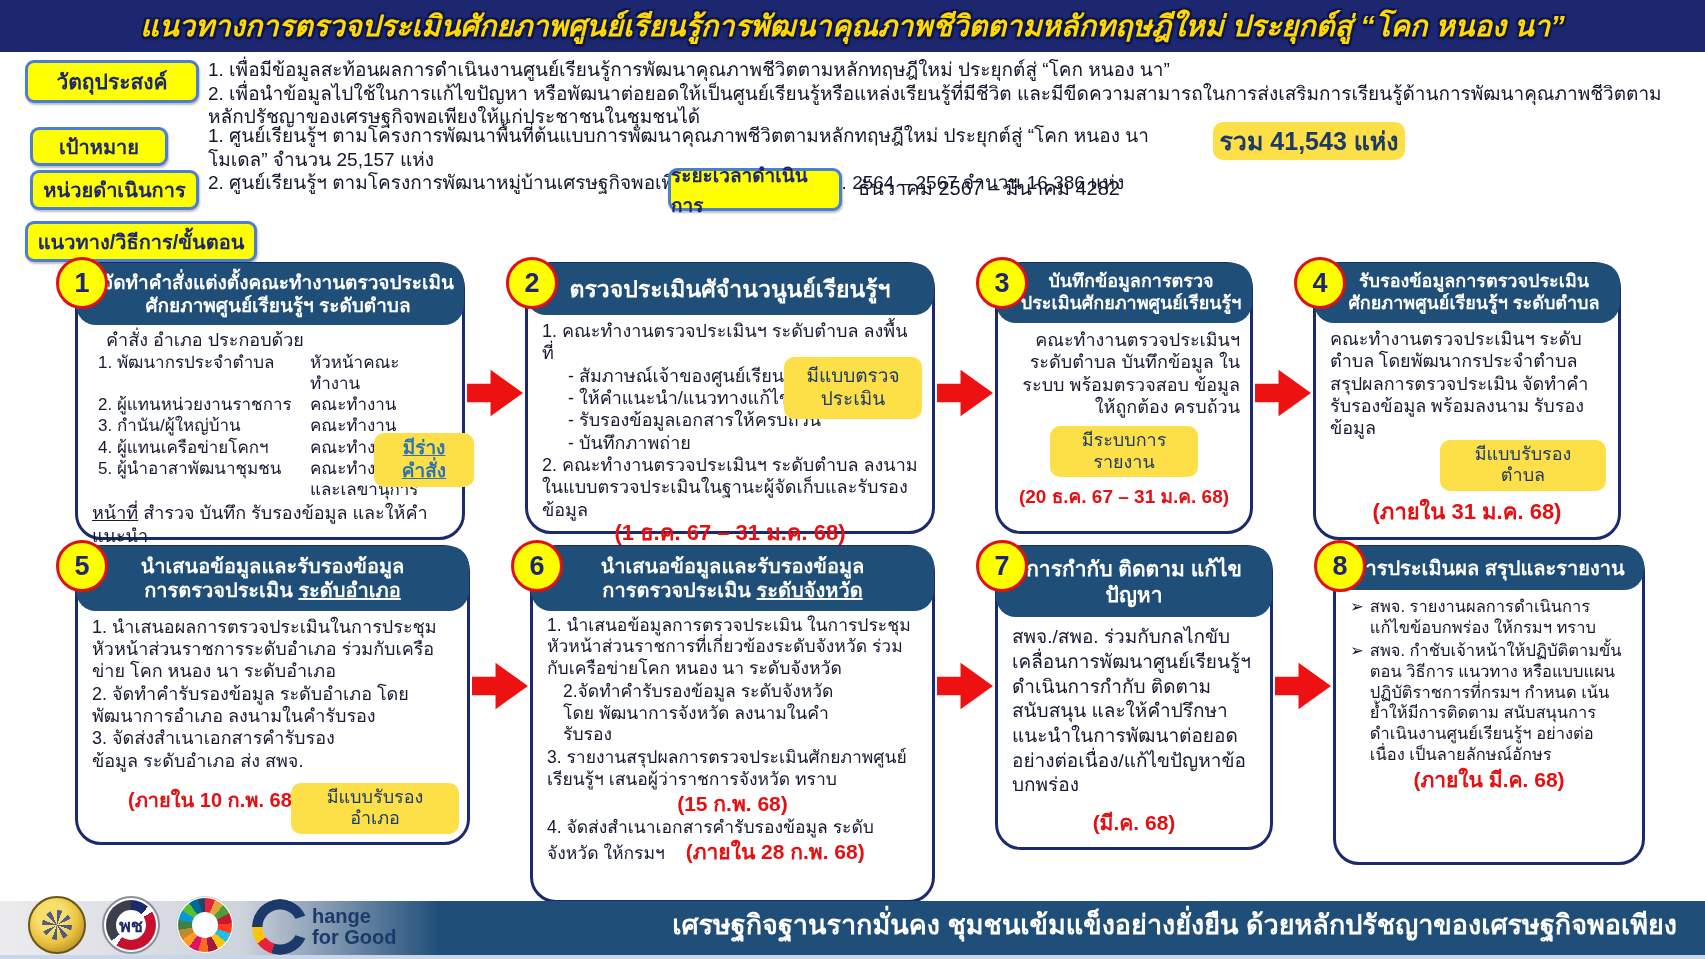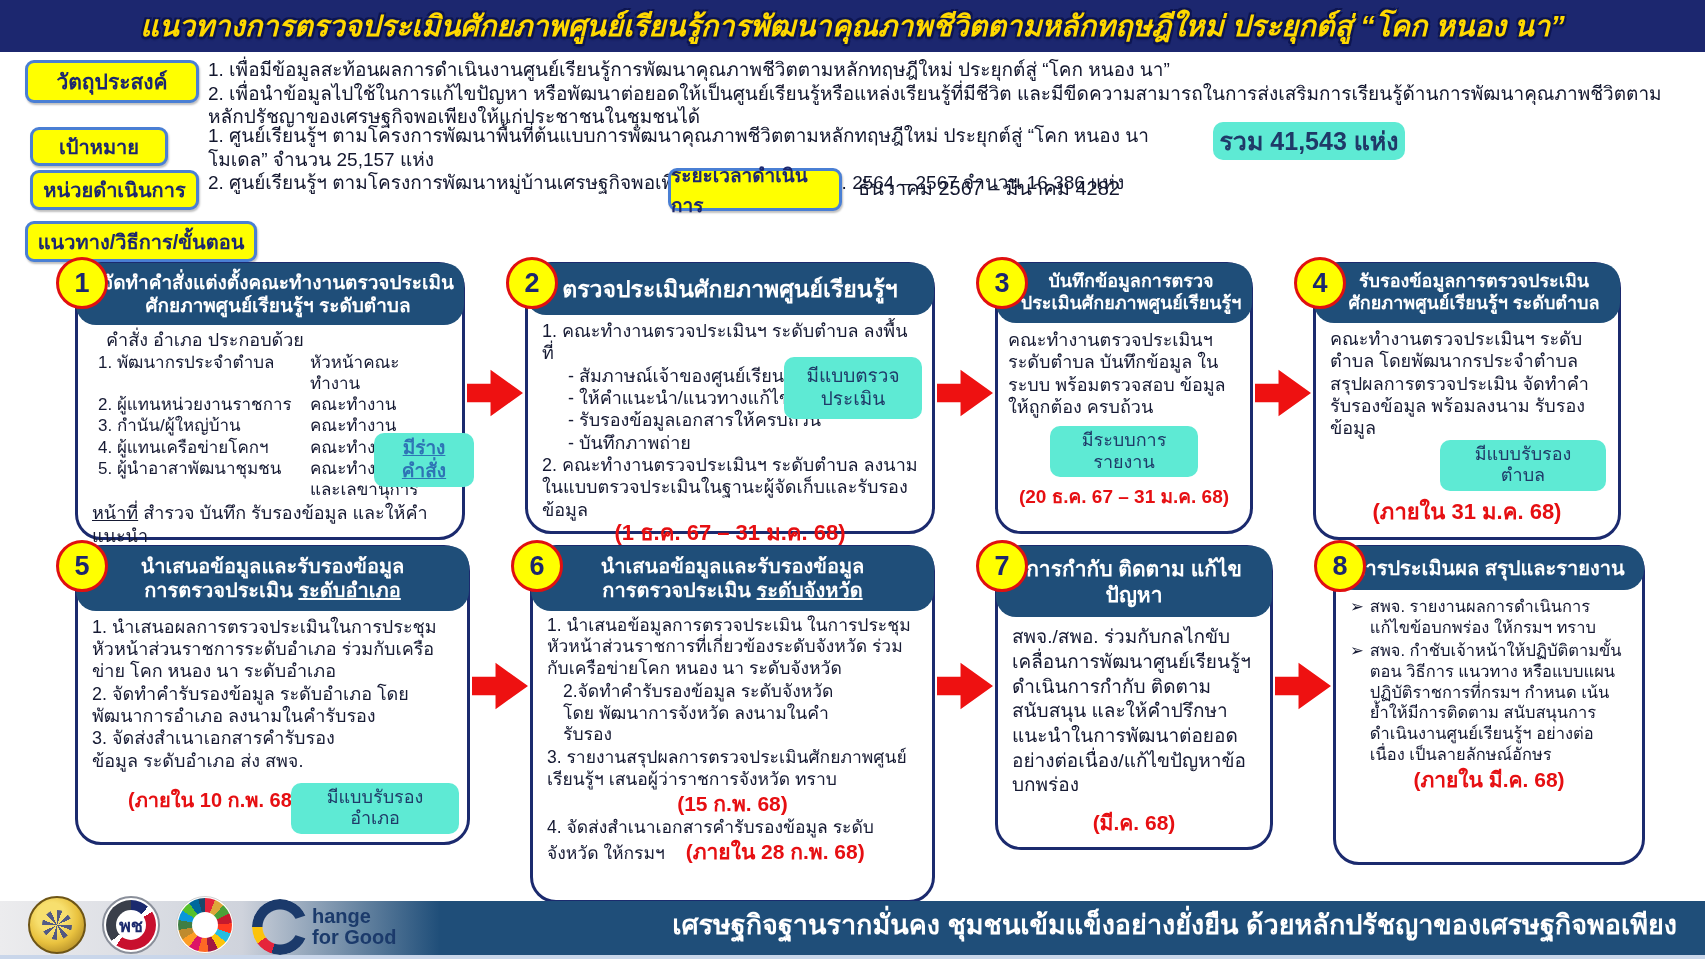--- a/index.html
+++ b/index.html
@@ -8,21 +8,21 @@
   
   .title-bar{position:absolute;left:0;top:0;width:100%;height:52px;background:#1c276f;
              display:flex;align-items:center;justify-content:center;}
   .title-bar .t{color:#ffd900;font-weight:bold;font-style:italic;font-size:29px;white-space:nowrap;
                 text-shadow:-2px -2px 0 #0d1550,2px -2px 0 #0d1550,-2px 2px 0 #0d1550,2px 2px 0 #0d1550,0 3px 2px #0d1550;}
   
   .ylabel{position:absolute;background:#ffff00;border:3px solid #4a7fd4;border-radius:9px;
           color:#1c276f;font-weight:bold;display:flex;align-items:center;justify-content:center;
           box-shadow:1px 2px 2px rgba(0,0,0,.25);}
   .toptext{position:absolute;font-size:19px;line-height:1.24;color:#13172e;}
-  .cream{background:#5eead4;border-radius:10px;color:#1f3a68;}
+  .cream{background:#fde047;border-radius:10px;color:#1f3a68;}
   .total-badge{position:absolute;left:1213px;top:122px;width:192px;height:38px;font-size:25px;font-weight:bold;
                display:flex;align-items:center;justify-content:center;}
   
   .row{position:absolute;left:0;width:1705px;display:flex;align-items:flex-start;padding-left:75px;box-sizing:border-box;}
   .row1{top:262px;}
   .row2{top:545px;}
   .arrow{width:56px;height:58px;background:#ee1111;flex:0 0 auto;margin:0 2px;
          clip-path:polygon(0 34%,42% 34%,42% 10%,100% 50%,42% 90%,42% 66%,0 66%);}
   .row1 .arrow{margin-top:102px;}
   .row2 .arrow{margin-top:112px;}
@@ -45,21 +45,21 @@
   table.roster td:first-child{width:208px;}
   .s1-duty{font-size:18px;margin-top:2px;}
   .s1-note{font-size:13.5px;line-height:1.25;margin-top:1px;}
   .s1-note .date{font-size:20px;margin-left:8px;}
   .badge-s1{position:absolute;right:-12px;top:168px;width:84px;font-size:19px;}
   
   .badge-s2{position:absolute;right:10px;top:92px;width:130px;font-size:19px;padding:8px 4px;}
   .sub{margin-left:26px;}
   .date-s2{text-align:center;font-size:22px;margin-top:-2px;}
   
-  .s3-body{text-align:left;padding:8px 10px 4px;}
+  .s3-body{text-align:right;padding:8px 10px 4px;}
   .badge-s3{width:132px;margin:4px auto 4px;}
   .date-s3{text-align:center;font-size:19px;}
   
   .badge-s4{position:absolute;right:12px;bottom:46px;width:150px;}
   .date-s4{position:absolute;bottom:8px;left:0;width:100%;text-align:center;font-size:22px;}
   
   .date-s5{position:absolute;bottom:26px;left:50px;font-size:20px;}
   .badge-s5{position:absolute;right:8px;bottom:8px;width:152px;}
   
   .badge-s6{position:absolute;right:-12px;top:98px;width:82px;font-size:18px;}
@@ -172,21 +172,21 @@
       <div class="cream badge badge-s1">
         <div class="link">มีร่าง</div>
         <div class="link">คำสั่ง</div>
       </div>
     </div>
 
     <div class="arrow"></div>
 
     <div class="card" style="width:410px;height:272px;">
       <div class="num">2</div>
-      <div class="card-header" style="font-size:23px;padding:12px 10px;">ตรวจประเมินศักยภาพศูนย์เรียนรู้ฯ</div>
+      <div class="card-header" style="font-size:23px;padding:12px 10px;">ตรวจประเมินศัจำนวนูนย์เรียนรู้ฯ</div>
       <div class="card-body" style="padding-top:7px;">
         <div>1. คณะทำงานตรวจประเมินฯ ระดับตำบล ลงพื้นที่</div>
         <div class="sub">- สัมภาษณ์เจ้าของศูนย์เรียนรู้ฯ</div>
         <div class="sub">- ให้คำแนะนำ/แนวทางแก้ไข</div>
         <div class="sub">- รับรองข้อมูลเอกสารให้ครบถ้วน</div>
         <div class="sub">- บันทึกภาพถ่าย</div>
         <div>2. คณะทำงานตรวจประเมินฯ ระดับตำบล ลงนามในแบบตรวจประเมินในฐานะผู้จัดเก็บและรับรองข้อมูล</div>
         <div class="date date-s2">(1 ธ.ค. 67 – 31 ม.ค. 68)</div>
       </div>
       <div class="cream badge badge-s2">
@@ -206,21 +206,21 @@
         <div>รายงาน</div>
       </div>
       <div class="date date-s3">(20 ธ.ค. 67 – 31 ม.ค. 68)</div>
     </div>
 
     <div class="arrow"></div>
 
     <div class="card" style="width:308px;height:278px;">
       <div class="num">4</div>
       <div class="card-header" style="font-size:18px;padding-left:24px;">รับรองข้อมูลการตรวจประเมิน ศักยภาพศูนย์เรียนรู้ฯ ระดับตำบล</div>
-      <div class="card-body" style="padding-top:7px;">คณะทำงานตรวจประเมินฯ ระดับตำบล โดยพัฒนากรประจำตำบล สรุปผลการตรวจประเมิน จัดทำคำรับรองข้อมูล พร้อมลงนาม รับรองข้อมูล</div>
+      <div class="card-body" style="padding-top:7px;font-family:Liberation Serif, serif;">คณะทำงานตรวจประเมินฯ ระดับตำบล โดยพัฒนากรประจำตำบล สรุปผลการตรวจประเมิน จัดทำคำรับรองข้อมูล พร้อมลงนาม รับรองข้อมูล</div>
       <div class="cream badge badge-s4">
         <div>มีแบบรับรอง</div>
         <div>ตำบล</div>
       </div>
       <div class="date date-s4">(ภายใน 31 ม.ค. 68)</div>
     </div>
   </div>
 
   <div class="row row2">
 

